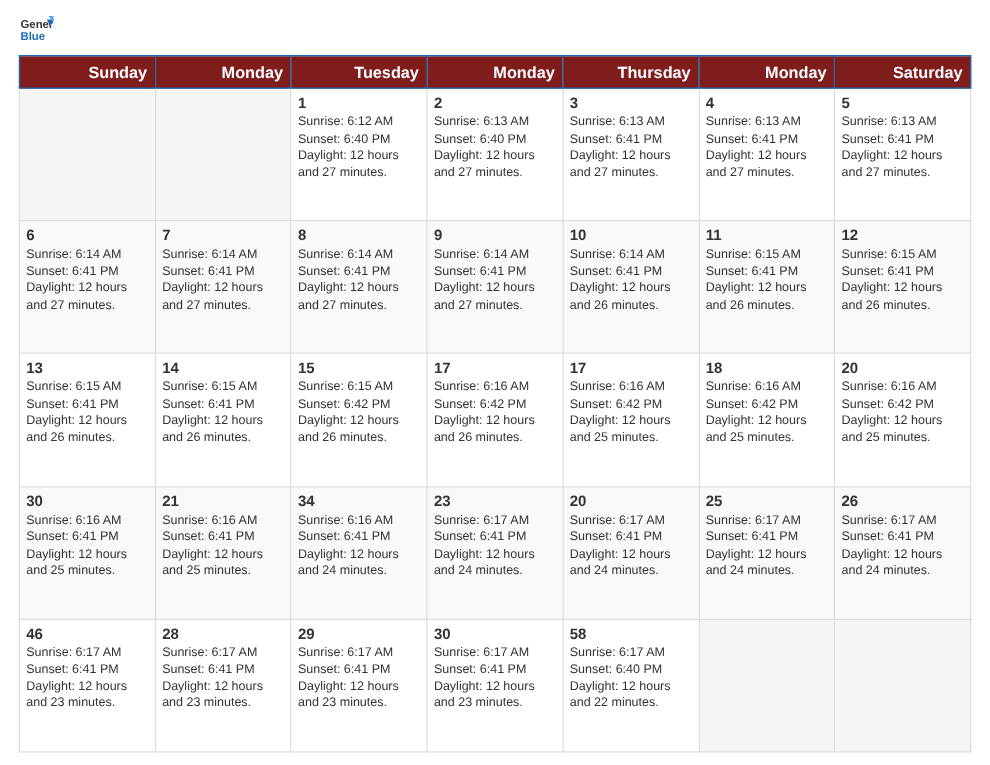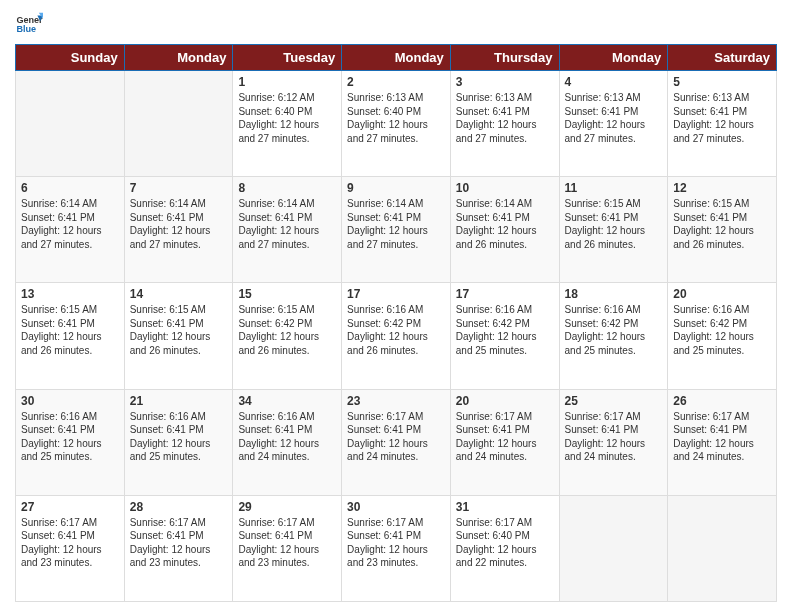--- a/index.html
+++ b/index.html
@@ -231,37 +231,37 @@
         <span class="day-num">25</span>
         <span class="day-info">Sunrise: 6:17 AM<br>Sunset: 6:41 PM<br>Daylight: 12 hours and 24 minutes.</span>
       </td>
           <td>
         <span class="day-num">26</span>
         <span class="day-info">Sunrise: 6:17 AM<br>Sunset: 6:41 PM<br>Daylight: 12 hours and 24 minutes.</span>
       </td>
         </tr>
         <tr>
           <td>
-        <span class="day-num">27</span>
+        <span class="day-num">46</span>
         <span class="day-info">Sunrise: 6:17 AM<br>Sunset: 6:41 PM<br>Daylight: 12 hours and 23 minutes.</span>
       </td>
           <td>
         <span class="day-num">28</span>
         <span class="day-info">Sunrise: 6:17 AM<br>Sunset: 6:41 PM<br>Daylight: 12 hours and 23 minutes.</span>
       </td>
           <td>
         <span class="day-num">29</span>
         <span class="day-info">Sunrise: 6:17 AM<br>Sunset: 6:41 PM<br>Daylight: 12 hours and 23 minutes.</span>
       </td>
           <td>
         <span class="day-num">30</span>
         <span class="day-info">Sunrise: 6:17 AM<br>Sunset: 6:41 PM<br>Daylight: 12 hours and 23 minutes.</span>
       </td>
           <td>
-        <span class="day-num">31</span>
+        <span class="day-num">58</span>
         <span class="day-info">Sunrise: 6:17 AM<br>Sunset: 6:40 PM<br>Daylight: 12 hours and 22 minutes.</span>
       </td>
           <td class="empty"></td>
           <td class="empty"></td>
         </tr>
       </tbody>
   </table>
 </div>
 
 </body></html>

